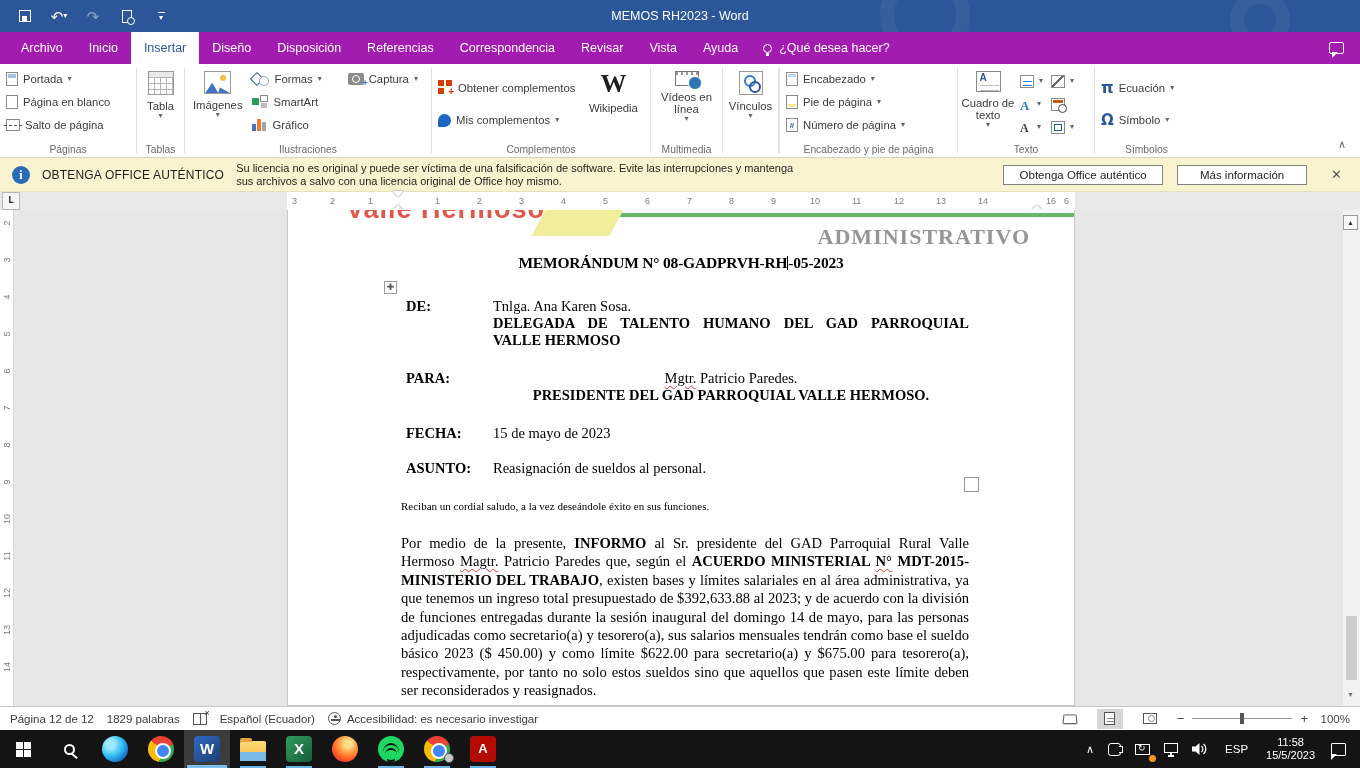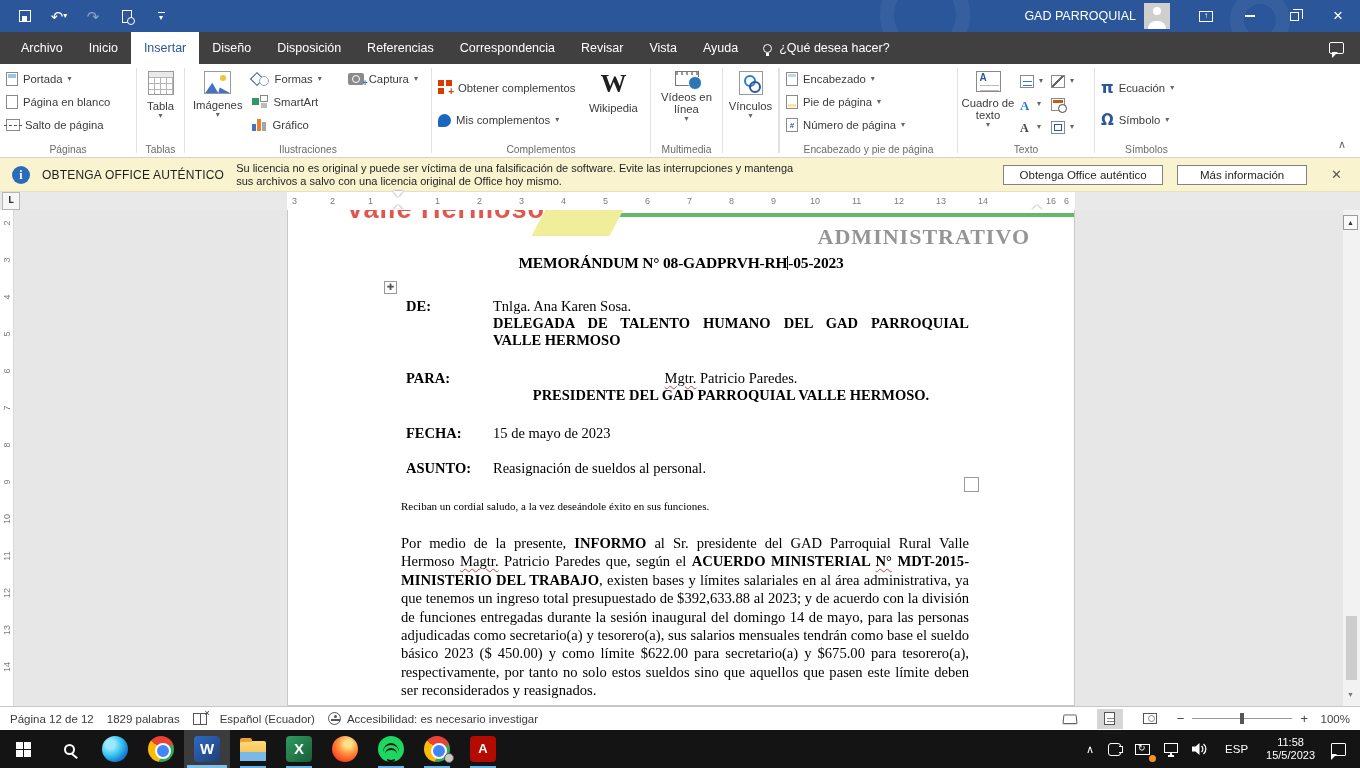--- a/index.html
+++ b/index.html
@@ -22,21 +22,21 @@
   .tb-user{font-size:12.5px;margin-right:8px;}
   .avatar{width:26px;height:26px;background:#cfcfcf;position:relative;margin-right:14px;overflow:hidden;}
   .avatar:before{content:"";position:absolute;top:4px;left:9px;width:8px;height:8px;border-radius:50%;background:#fff;}
   .avatar:after{content:"";position:absolute;bottom:-2px;left:4px;width:18px;height:10px;border-radius:8px 8px 0 0;background:#fff;}
   .wbtn{width:44px;height:32px;display:flex;align-items:center;justify-content:center;font-size:14px;}
   .i-ribdisp{width:14px;height:11px;border:1.5px solid #fff;display:flex;align-items:center;justify-content:center;font-size:8px;line-height:1;}
   .i-min{width:10px;height:1.5px;background:#fff;}
   .i-restore{width:9px;height:9px;border:1.5px solid #fff;position:relative;}
   .i-restore:after{content:"";position:absolute;top:-4px;left:2px;width:9px;height:9px;border:1.5px solid #fff;border-left:none;border-bottom:none;}
   
-  .tabrow{position:absolute;top:32px;left:0;width:1360px;height:32px;background:#404040;display:flex;align-items:stretch;color:#fff;}
+  .tabrow{position:absolute;top:32px;left:0;width:1360px;height:32px;background:#a21caf;display:flex;align-items:stretch;color:#fff;}
   .tab{display:flex;align-items:center;padding:0 13px;font-size:12.5px;cursor:default;}
   .tab.active{background:#fff;color:#2b579a;}
   .tellme{display:flex;align-items:center;gap:7px;padding:0 12px;font-size:12.5px;}
   .i-bulb{width:9px;height:9px;border:1.5px solid #fff;border-radius:50%;position:relative;}
   .i-bulb:after{content:"";position:absolute;left:2px;bottom:-4px;width:3px;height:3px;background:#fff;}
   .feedback{margin-left:auto;display:flex;align-items:center;padding-right:16px;}
   .i-feedback{width:15px;height:12px;border:1.5px solid #fff;border-radius:2px;position:relative;}
   .i-feedback:after{content:"";position:absolute;left:2px;bottom:-5px;border:3px solid transparent;border-top-color:#fff;border-left-color:#fff;}
   
   .ribbon{position:absolute;top:64px;left:0;width:1360px;height:94px;background:#fff;border-bottom:1px solid #d5d2cc;display:flex;}
@@ -223,34 +223,21 @@
     <span class="qbtn">
         <span class="i-redo">↷</span>
       </span>
     <span class="qbtn">
         <span class="i-preview"></span>
       </span>
     <span class="qbtn">
         <span class="i-qatdd"><i></i>▾</span>
       </span>
   </div>
-  <div class="tb-right">
-    <span class="tb-user">GAD PARROQUIAL</span>
-    <span class="avatar"></span>
-    <span class="wbtn">
-        <span class="i-ribdisp">↑</span>
-      </span>
-    <span class="wbtn">
-        <span class="i-min"></span>
-      </span>
-    <span class="wbtn">
-        <span class="i-restore"></span>
-      </span>
-    <span class="wbtn" style="font-size:17px;">×</span>
-  </div>
+  <div class="tb-title">MEMOS RH2023 - Word</div>
 </div>
 
 <div class="tabrow">
   <span class="tab" style="margin-left:8px;">Archivo</span>
   <span class="tab">Inicio</span>
   <span class="tab active">Insertar</span>
   <span class="tab">Diseño</span>
   <span class="tab">Disposición</span>
   <span class="tab">Referencias</span>
   <span class="tab">Correspondencia</span>

